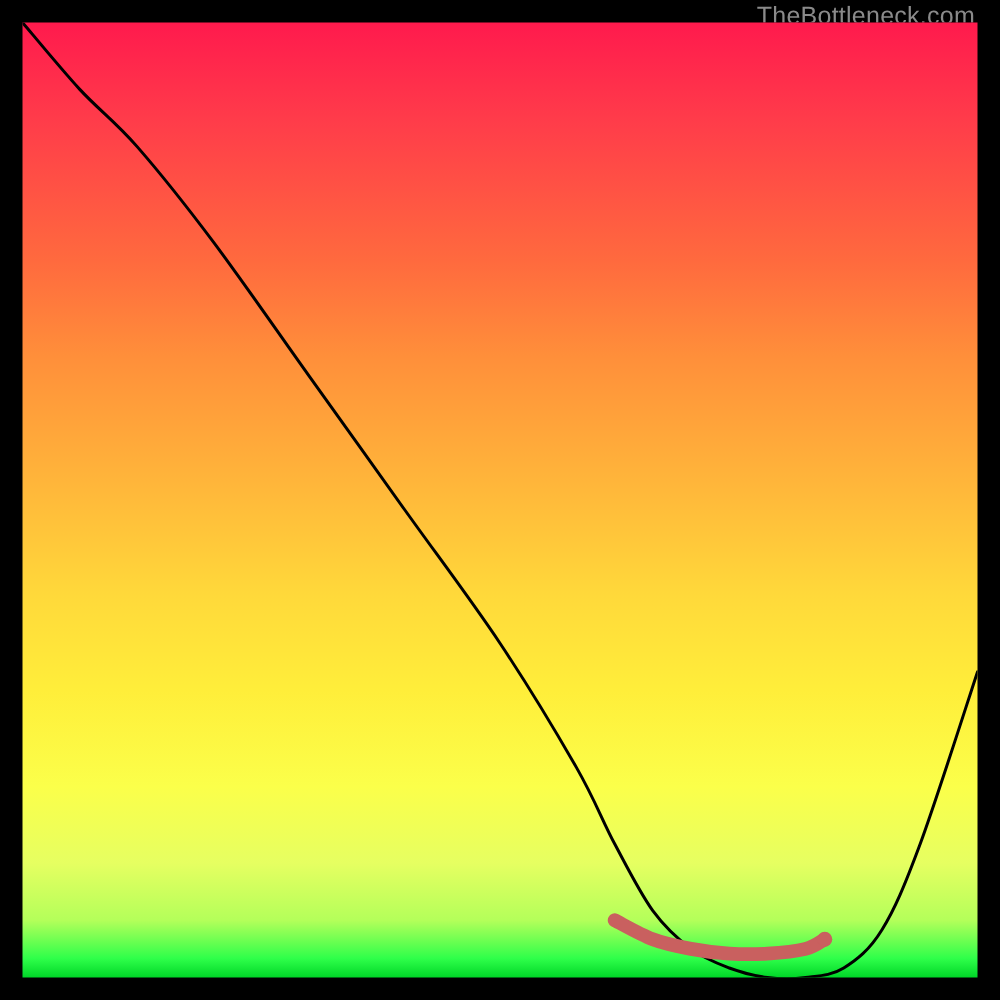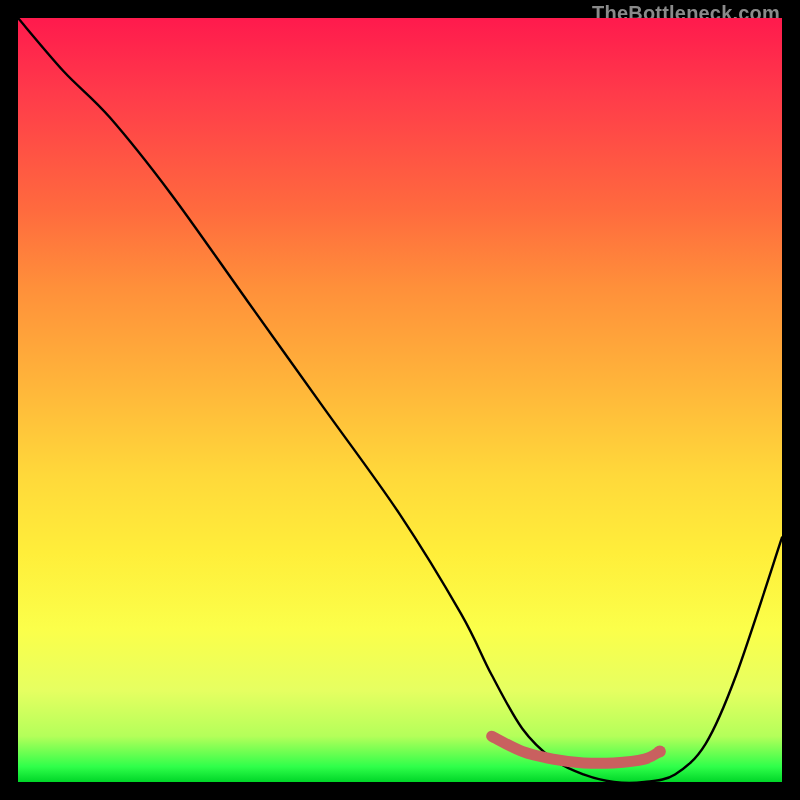--- a/index.html
+++ b/index.html
@@ -45,21 +45,21 @@
     top: 0;
     width: 764px;
     height: 764px;
   }
   .watermark {
     position: absolute;
     top: 2px;
     right: 20px;
     font-family: Arial, Helvetica, sans-serif;
     font-size: 20px;
-    font-weight: 700;
+    font-weight: 400;
     color: #8a8a8a;
     letter-spacing: 0.2px;
   }
 </style>
 </head>
 <body>
 
 <div class="watermark">TheBottleneck.com</div>
 
 <div class="frame">

